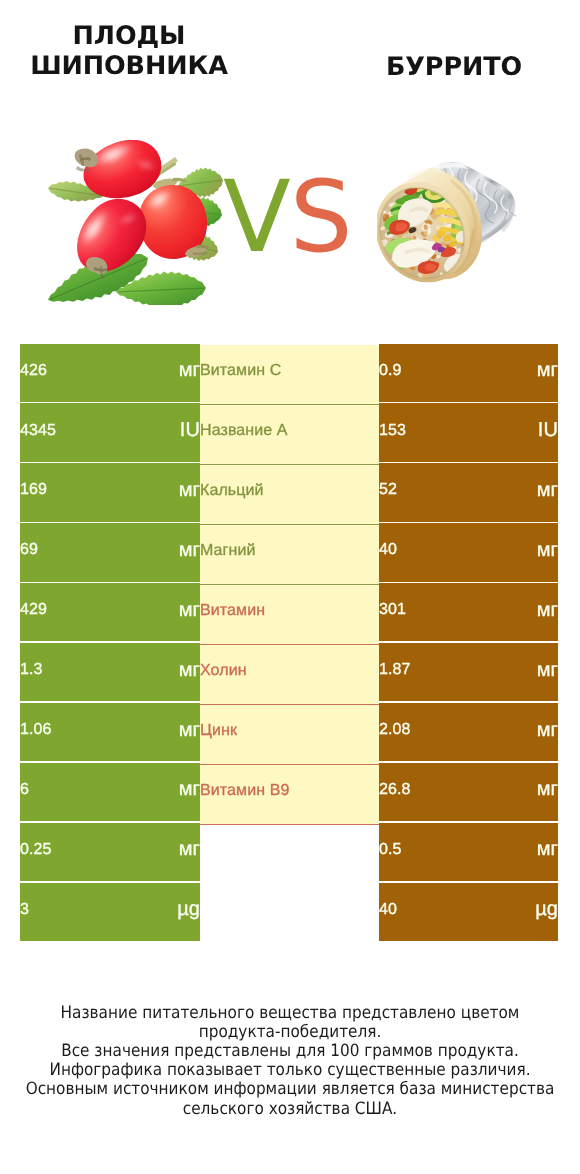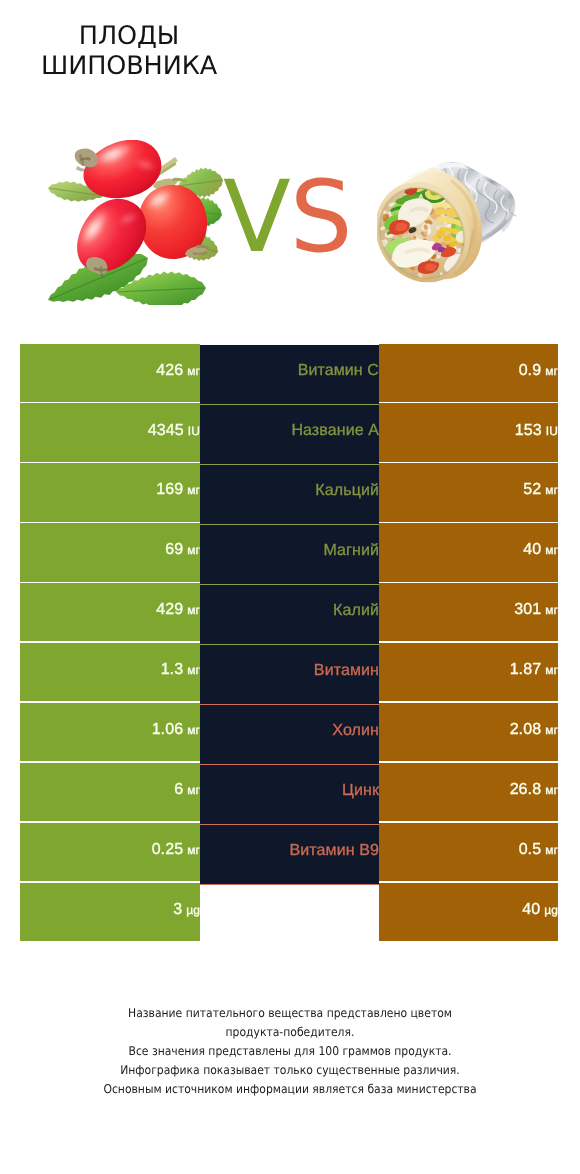--- a/index.html
+++ b/index.html
@@ -11,21 +11,21 @@
     text-rendering:geometricPrecision;
     overflow:hidden;position:relative;
   }
   .page{position:relative;width:580px;height:1174px;}
 
   
   .titles{position:absolute;left:0;top:0;width:580px;height:110px;}
   .title{
     position:absolute;text-align:center;color:#141414;
     font-family:"DejaVu Sans",sans-serif;
-    font-size:25.5px;line-height:30px;font-weight:400;letter-spacing:-0.1px;
+    font-size:25.5px;line-height:30px;font-weight:700;letter-spacing:-0.1px;
     text-transform:uppercase;
   }
   #title-left{left:9px;top:21px;width:240px;}
   #title-right{left:334px;top:51.5px;width:240px;}
 
   
   .hero{position:absolute;left:0;top:110px;width:507px;height:215px;}
   .img-left{position:absolute;left:43px;top:30px;}
   .img-right{position:absolute;left:377px;top:47px;}
   .vs{
@@ -35,51 +35,52 @@
   }
   .vs .v{color:#7FA62F;}
   .vs .s{color:#E1694A;}
 
   
   .table{position:absolute;left:20px;top:343.5px;width:538px;display:flex;}
   .col{display:flex;flex-direction:column;}
   .col-l{width:180px;}
   .col-m{width:179px;position:relative;top:1.2px;}
   .col-r{width:179px;}
-  .cell{display:flex;align-items:center;justify-content:flex-end;box-sizing:border-box;
+  .cell{display:flex;align-items:center;justify-content:space-between;box-sizing:border-box;
         height:58.4px;margin-bottom:1.5px;}
   .col-m .cell{height:60px;margin-bottom:0;border-bottom:1px solid #9aa84d;}
   .cell:last-child{margin-bottom:0;}
   .cl{background:#7FA62F;}
   .cr{background:#a16207;}
-  .cm{background:#0f172a;}
+  .cm{background:#fef9c3;}
   .cm.g{border-bottom-color:#8d9b4a;}
   .cm.o{border-bottom-color:#cd7059;}
   .cell .val{position:relative;top:-2px;}
   .cell .nut{position:relative;top:-3px;}
   .nut.g{color:#82943F;-webkit-text-stroke:0.3px #82943F;}
   .nut.o{color:#CA6B51;-webkit-text-stroke:0.3px #CA6B51;}
   .val{font-size:16px;font-weight:400;color:#FAFFF0;letter-spacing:.1px;-webkit-text-stroke:0.35px #FAFFF0;}
-  .unit{font-size:12px;margin-left:4px;}
+  .unit{font-size:20px;margin-left:4px;}
   .nut{font-size:16px;font-weight:400;letter-spacing:.1px;}
 
   
   .footer{
     position:absolute;left:0;top:1003.5px;width:580px;text-align:center;
     font-family:"DejaVu Sans Condensed","DejaVu Sans",sans-serif;
-    font-size:12px;line-height:19.2px;color:#1b1b1b;
+    font-size:17px;line-height:19.2px;color:#1b1b1b;
   }
 </style>
 </head>
 <body>
 
 <div class="page">
 
   <div class="titles">
     <div class="title" id="title-left">Плоды шиповника</div>
+    <div class="title" id="title-right">Буррито</div>
   </div>
 
   <div class="hero">
 
     <svg class="img-left" viewBox="0 0 190 165" width="190" height="165" xmlns="http://www.w3.org/2000/svg">
       <defs>
         <radialGradient id="bA" cx="42%" cy="22%" r="82%">
           <stop offset="0%" stop-color="#ff8f8a"></stop>
             <stop offset="20%" stop-color="#fd5a5c"></stop>
           <stop offset="52%" stop-color="#f52434"></stop>
@@ -541,23 +542,20 @@
         </div>
         <div class="cell cm g">
           <span class="nut g">Название A</span>
         </div>
         <div class="cell cm g">
           <span class="nut g">Кальций</span>
         </div>
         <div class="cell cm g">
           <span class="nut g">Магний</span>
         </div>
-        <div class="cell cm g">
-          <span class="nut g">Калий</span>
-        </div>
         <div class="cell cm o">
           <span class="nut o">Витамин</span>
         </div>
         <div class="cell cm o">
           <span class="nut o">Холин</span>
         </div>
         <div class="cell cm o">
           <span class="nut o">Цинк</span>
         </div>
         <div class="cell cm o">
@@ -607,15 +605,16 @@
         </div>
       </div>
   </div>
 
   <div class="footer" id="footer">
       <div>Название питательного вещества представлено цветом</div>
       <div>продукта-победителя.</div>
       <div>Все значения представлены для 100 граммов продукта.</div>
       <div>Инфографика показывает только существенные различия.</div>
       <div>Основным источником информации является база министерства</div>
+      <div>сельского хозяйства США.</div>
     </div>
 
 </div>
 
 </body></html>

